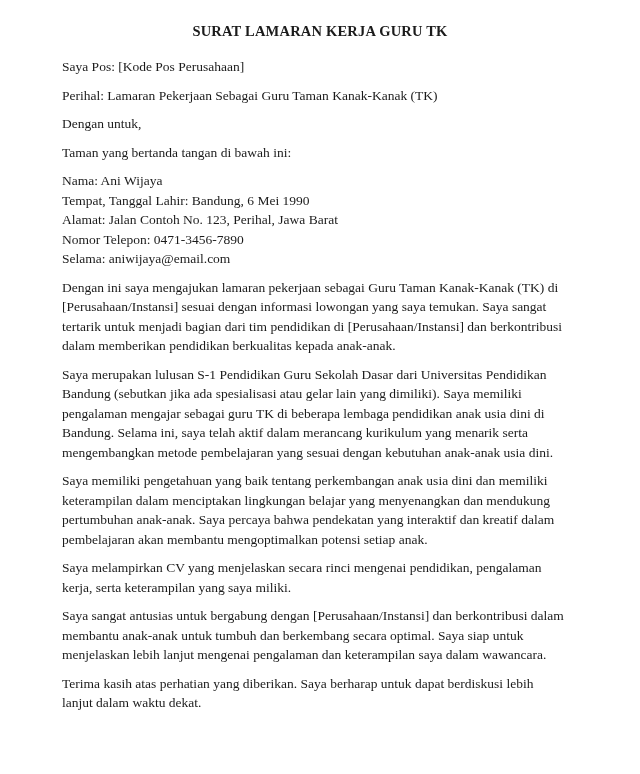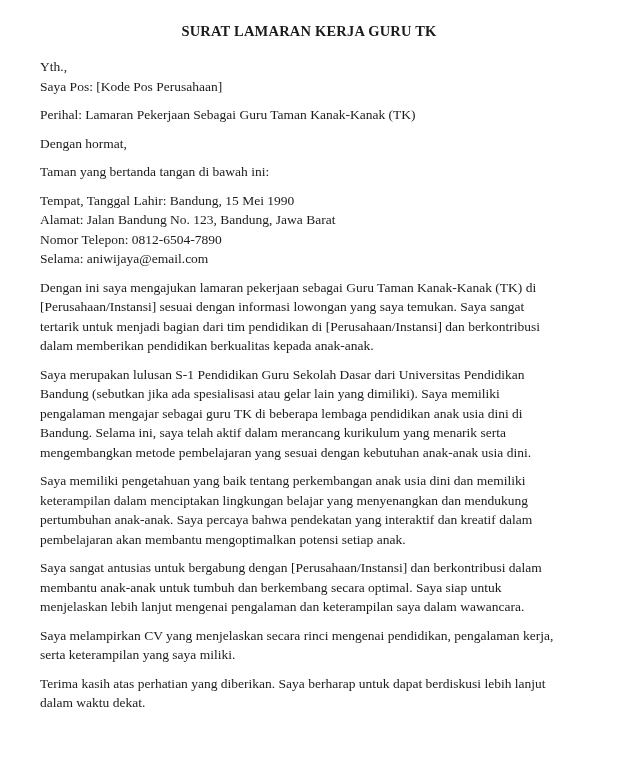--- a/index.html
+++ b/index.html
@@ -5,21 +5,21 @@
   html, body {
     margin: 0;
     padding: 0;
     background: #ffffff;
   }
   .page {
     width: 640px;
     height: 774px;
     background: #ffffff;
     box-sizing: border-box;
-    padding: 22px 62px 20px 40px;
+    padding: 22px 62px 20px 62px;
     font-family: "Liberation Serif", "DejaVu Serif", serif;
     color: #1b1b1b;
     font-size: 13.5px;
     line-height: 19.5px;
     overflow: hidden;
   }
   .letter-title {
     font-size: 14.5px;
     font-weight: bold;
     text-align: center;
@@ -38,42 +38,42 @@
   }
 </style>
 </head>
 <body>
 
 <div class="page">
 
   <h1 class="letter-title">SURAT LAMARAN KERJA GURU TK</h1>
 
   <div class="block">
-    <p>Yth.,</p>
     <p>Saya Pos: [Kode Pos Perusahaan]</p>
   </div>
 
   <p class="para">Perihal: Lamaran Pekerjaan Sebagai Guru Taman Kanak-Kanak (TK)</p>
 
-  <p class="para">Dengan hormat,</p>
+  <p class="para">Dengan untuk,</p>
 
   <p class="para">Taman yang bertanda tangan di bawah ini:</p>
 
   <div class="block">
-    <p>Tempat, Tanggal Lahir: Bandung, 15 Mei 1990</p>
-    <p>Alamat: Jalan Bandung No. 123, Bandung, Jawa Barat</p>
-    <p>Nomor Telepon: 0812-6504-7890</p>
+    <p>Nama: Ani Wijaya</p>
+    <p>Tempat, Tanggal Lahir: Bandung, 6 Mei 1990</p>
+    <p>Alamat: Jalan Contoh No. 123, Perihal, Jawa Barat</p>
+    <p>Nomor Telepon: 0471-3456-7890</p>
     <p>Selama: aniwijaya@email.com</p>
   </div>
 
   <p class="para">Dengan ini saya mengajukan lamaran pekerjaan sebagai Guru Taman Kanak-Kanak (TK) di [Perusahaan/Instansi] sesuai dengan informasi lowongan yang saya temukan. Saya sangat tertarik untuk menjadi bagian dari tim pendidikan di [Perusahaan/Instansi] dan berkontribusi dalam memberikan pendidikan berkualitas kepada anak-anak.</p>
 
   <p class="para">Saya merupakan lulusan S-1 Pendidikan Guru Sekolah Dasar dari Universitas Pendidikan Bandung (sebutkan jika ada spesialisasi atau gelar lain yang dimiliki). Saya memiliki pengalaman mengajar sebagai guru TK di beberapa lembaga pendidikan anak usia dini di Bandung. Selama ini, saya telah aktif dalam merancang kurikulum yang menarik serta mengembangkan metode pembelajaran yang sesuai dengan kebutuhan anak-anak usia dini.</p>
 
   <p class="para">Saya memiliki pengetahuan yang baik tentang perkembangan anak usia dini dan memiliki keterampilan dalam menciptakan lingkungan belajar yang menyenangkan dan mendukung pertumbuhan anak-anak. Saya percaya bahwa pendekatan yang interaktif dan kreatif dalam pembelajaran akan membantu mengoptimalkan potensi setiap anak.</p>
 
+  <p class="para">Saya melampirkan CV yang menjelaskan secara rinci mengenai pendidikan, pengalaman kerja, serta keterampilan yang saya miliki.</p>
+
   <p class="para">Saya sangat antusias untuk bergabung dengan [Perusahaan/Instansi] dan berkontribusi dalam membantu anak-anak untuk tumbuh dan berkembang secara optimal. Saya siap untuk menjelaskan lebih lanjut mengenai pengalaman dan keterampilan saya dalam wawancara.</p>
-
-  <p class="para">Saya melampirkan CV yang menjelaskan secara rinci mengenai pendidikan, pengalaman kerja, serta keterampilan yang saya miliki.</p>
 
   <p class="para">Terima kasih atas perhatian yang diberikan. Saya berharap untuk dapat berdiskusi lebih lanjut dalam waktu dekat.</p>
 
 </div>
 
 </body></html>

